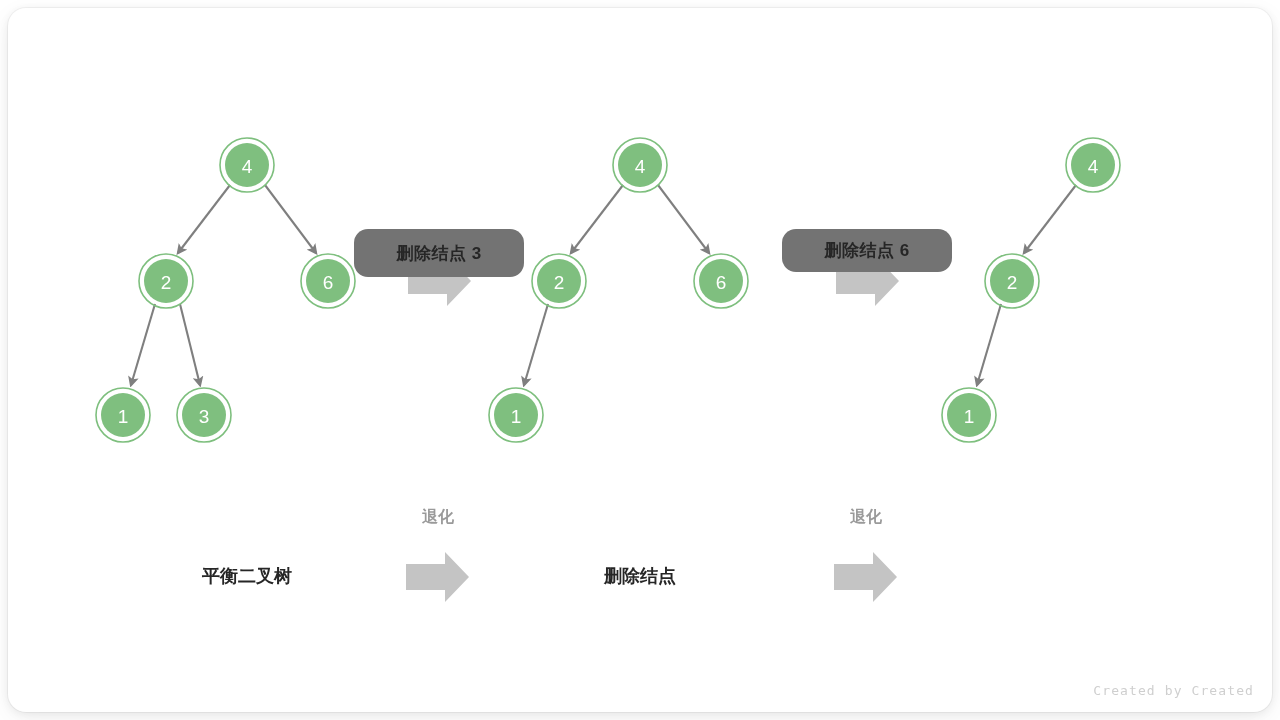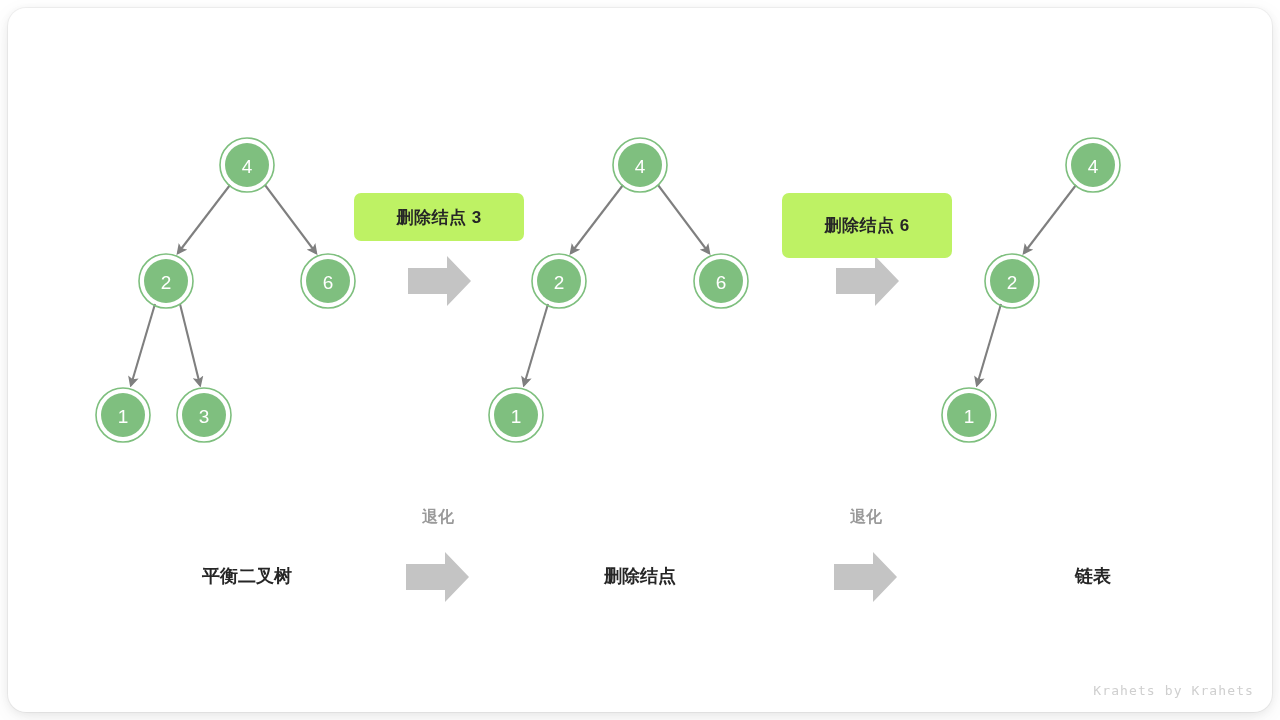--- a/index.html
+++ b/index.html
@@ -60,31 +60,32 @@
     stroke: #7F7F7F;
     stroke-width: 2.1;
     fill: none;
   }
   .block-arrow {
     fill: #C4C4C4;
   }
   
   .pill {
     position: absolute;
-    background: #bef264;
-    border-radius: 7px;
+    background: #737373;
+    border-radius: 14px;
     color: #262626;
     font-size: 17px;
     font-weight: bold;
     display: flex;
     align-items: center;
     justify-content: center;
     letter-spacing: 0.5px;
     white-space: nowrap;
     font-family: "Liberation Sans", "DejaVu Sans", sans-serif;
+    margin-top: 36px;
   }
   .cap-main {
     position: absolute;
     color: #262626;
     font-size: 18px;
     font-weight: bold;
     text-align: center;
     white-space: nowrap;
     font-family: Liberation Mono, monospace;
   }
@@ -220,27 +221,26 @@
 
     <defs>
       <marker id="arrowhead" markerWidth="5.2" markerHeight="5.2" refX="4.0" refY="2.6" orient="auto" markerUnits="strokeWidth">
         <path d="M 0 0 L 5.2 2.6 L 0 5.2 L 1.2 2.6 Z" fill="#7F7F7F"></path>
       </marker>
     </defs>
   </svg>
 
   <div class="pill" style="left:354px; top:193px; width:170px; height:48px;">删除结点  3</div>
 
-  <div class="pill" style="left:782px; top:193px; width:170px; height:65px;">删除结点  6</div>
+  <div class="pill" style="left:782px; top:193px; width:170px; height:43px;">删除结点  6</div>
 
   <div class="cap-sub" style="left:388px; top:507px; width:100px;">退化</div>
 
   <div class="cap-sub" style="left:816px; top:507px; width:100px;">退化</div>
 
   <div class="cap-main" style="left:97px; top:564px; width:300px;">平衡二叉树</div>
 
   <div class="cap-main" style="left:490px; top:564px; width:300px;">删除结点</div>
 
-  <div class="cap-main" style="left:943px; top:564px; width:300px;">链表</div>
-
-  <div id="watermark">Krahets by Krahets</div>
+
+  <div id="watermark">Created by Created</div>
 
 </div>
 
 </body></html>

